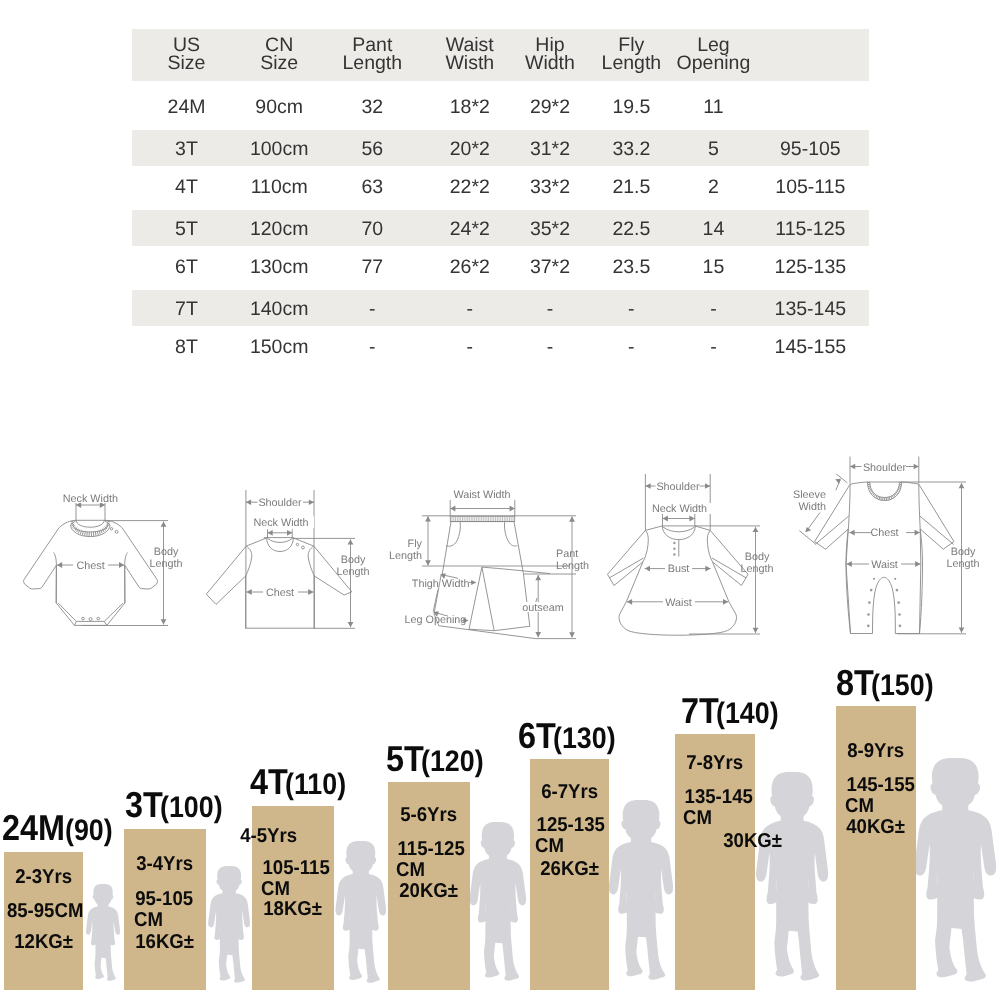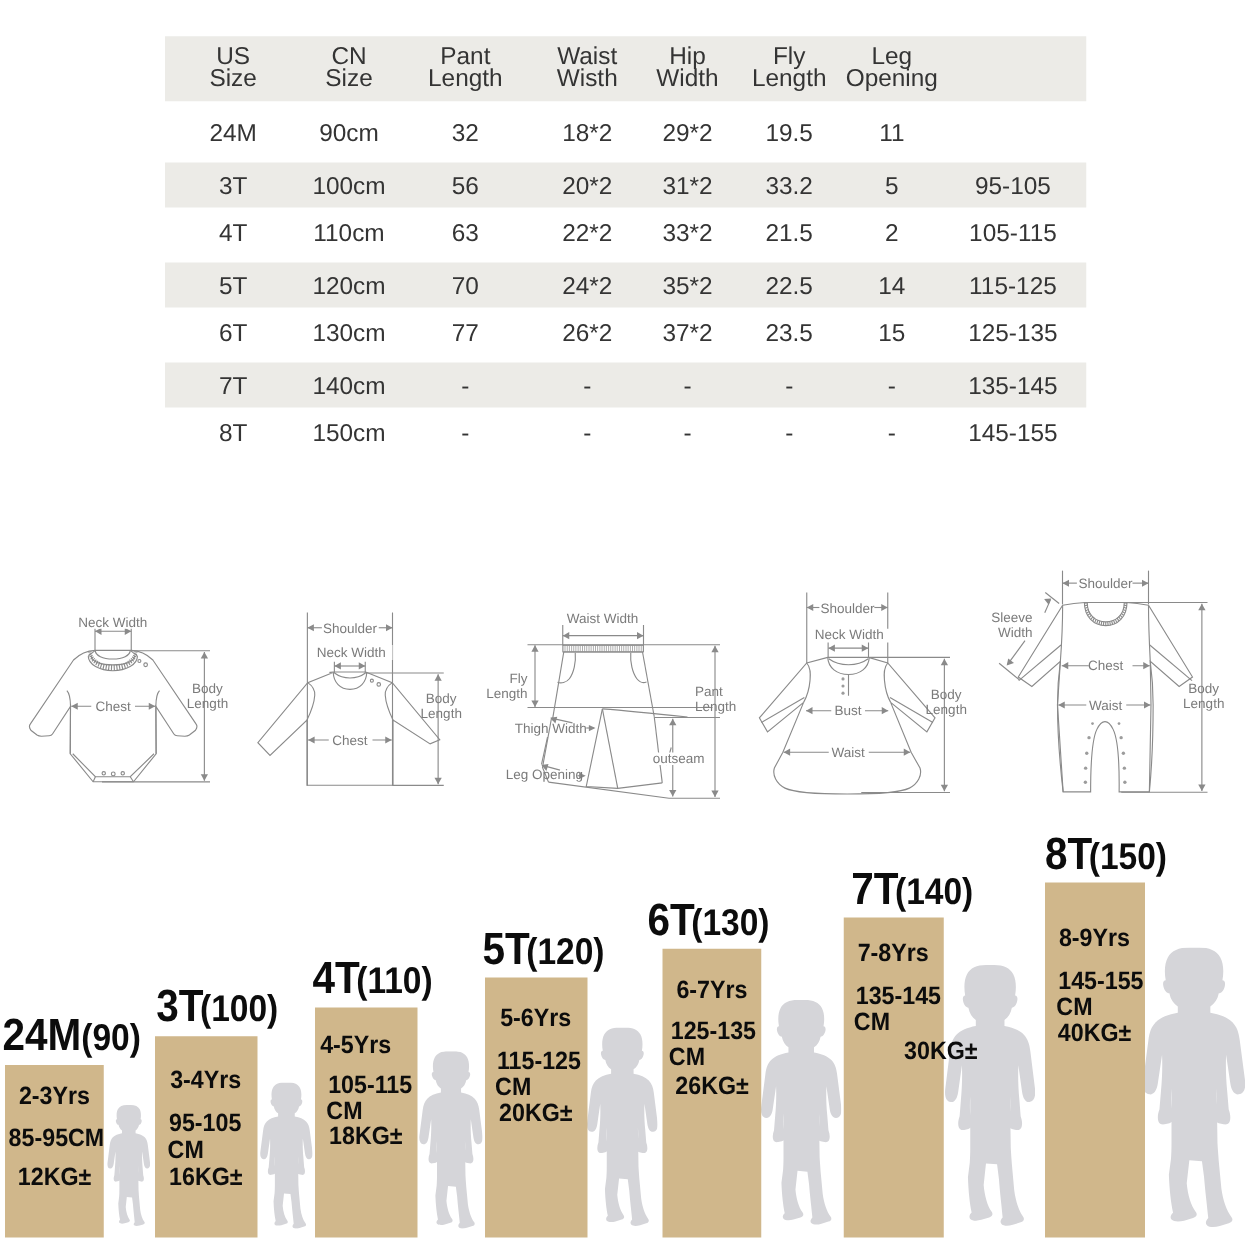--- a/index.html
+++ b/index.html
@@ -482,21 +482,21 @@
       <div class="bar-txt" style="left:4px;top:867px;width:79px"><span>2-3Yrs</span></div>
       <div class="bar-txt" style="left:4px;top:901px;width:79px;text-align:center;padding-left:0px;box-sizing:border-box"><span>85-95CM</span></div>
       <div class="bar-txt" style="left:4px;top:932px;width:79px"><span>12KG±</span></div>
       <div class="bar" style="left:124px;top:829px;width:82px;height:161px"></div>
       <div class="bar-cap" style="left:125px;top:787px"><span class="b1">3T</span><span class="b2">(100)</span></div>
       <div class="bar-txt" style="left:124px;top:854px;width:82px"><span>3-4Yrs</span></div>
       <div class="bar-txt" style="left:124px;top:889px;width:82px;text-align:left;padding-left:9px;box-sizing:border-box"><span>95-105</span><br><span>CM</span></div>
       <div class="bar-txt" style="left:124px;top:932px;width:82px"><span>16KG±</span></div>
       <div class="bar" style="left:252px;top:806px;width:82px;height:184px"></div>
       <div class="bar-cap" style="left:250px;top:764px"><span class="b1">4T</span><span class="b2">(110)</span></div>
-      <div class="bar-txt" style="left:252px;top:826px;width:66px"><span>4-5Yrs</span></div>
+      <div class="bar-txt" style="left:236px;top:826px;width:66px"><span>4-5Yrs</span></div>
       <div class="bar-txt" style="left:252px;top:858px;width:82px;text-align:left;padding-left:8px;box-sizing:border-box"><span>105-115</span><br><span>CM</span></div>
       <div class="bar-txt" style="left:252px;top:899px;width:82px"><span>18KG±</span></div>
       <div class="bar" style="left:388px;top:782px;width:82px;height:208px"></div>
       <div class="bar-cap" style="left:386px;top:741px"><span class="b1">5T</span><span class="b2">(120)</span></div>
       <div class="bar-txt" style="left:388px;top:805px;width:82px"><span>5-6Yrs</span></div>
       <div class="bar-txt" style="left:388px;top:839px;width:82px;text-align:left;padding-left:7px;box-sizing:border-box"><span>115-125</span><br><span>CM</span></div>
       <div class="bar-txt" style="left:388px;top:881px;width:82px"><span>20KG±</span></div>
       <div class="bar" style="left:530px;top:759px;width:79px;height:231px"></div>
       <div class="bar-cap" style="left:518px;top:718px"><span class="b1">6T</span><span class="b2">(130)</span></div>
       <div class="bar-txt" style="left:530px;top:782px;width:79px"><span>6-7Yrs</span></div>

